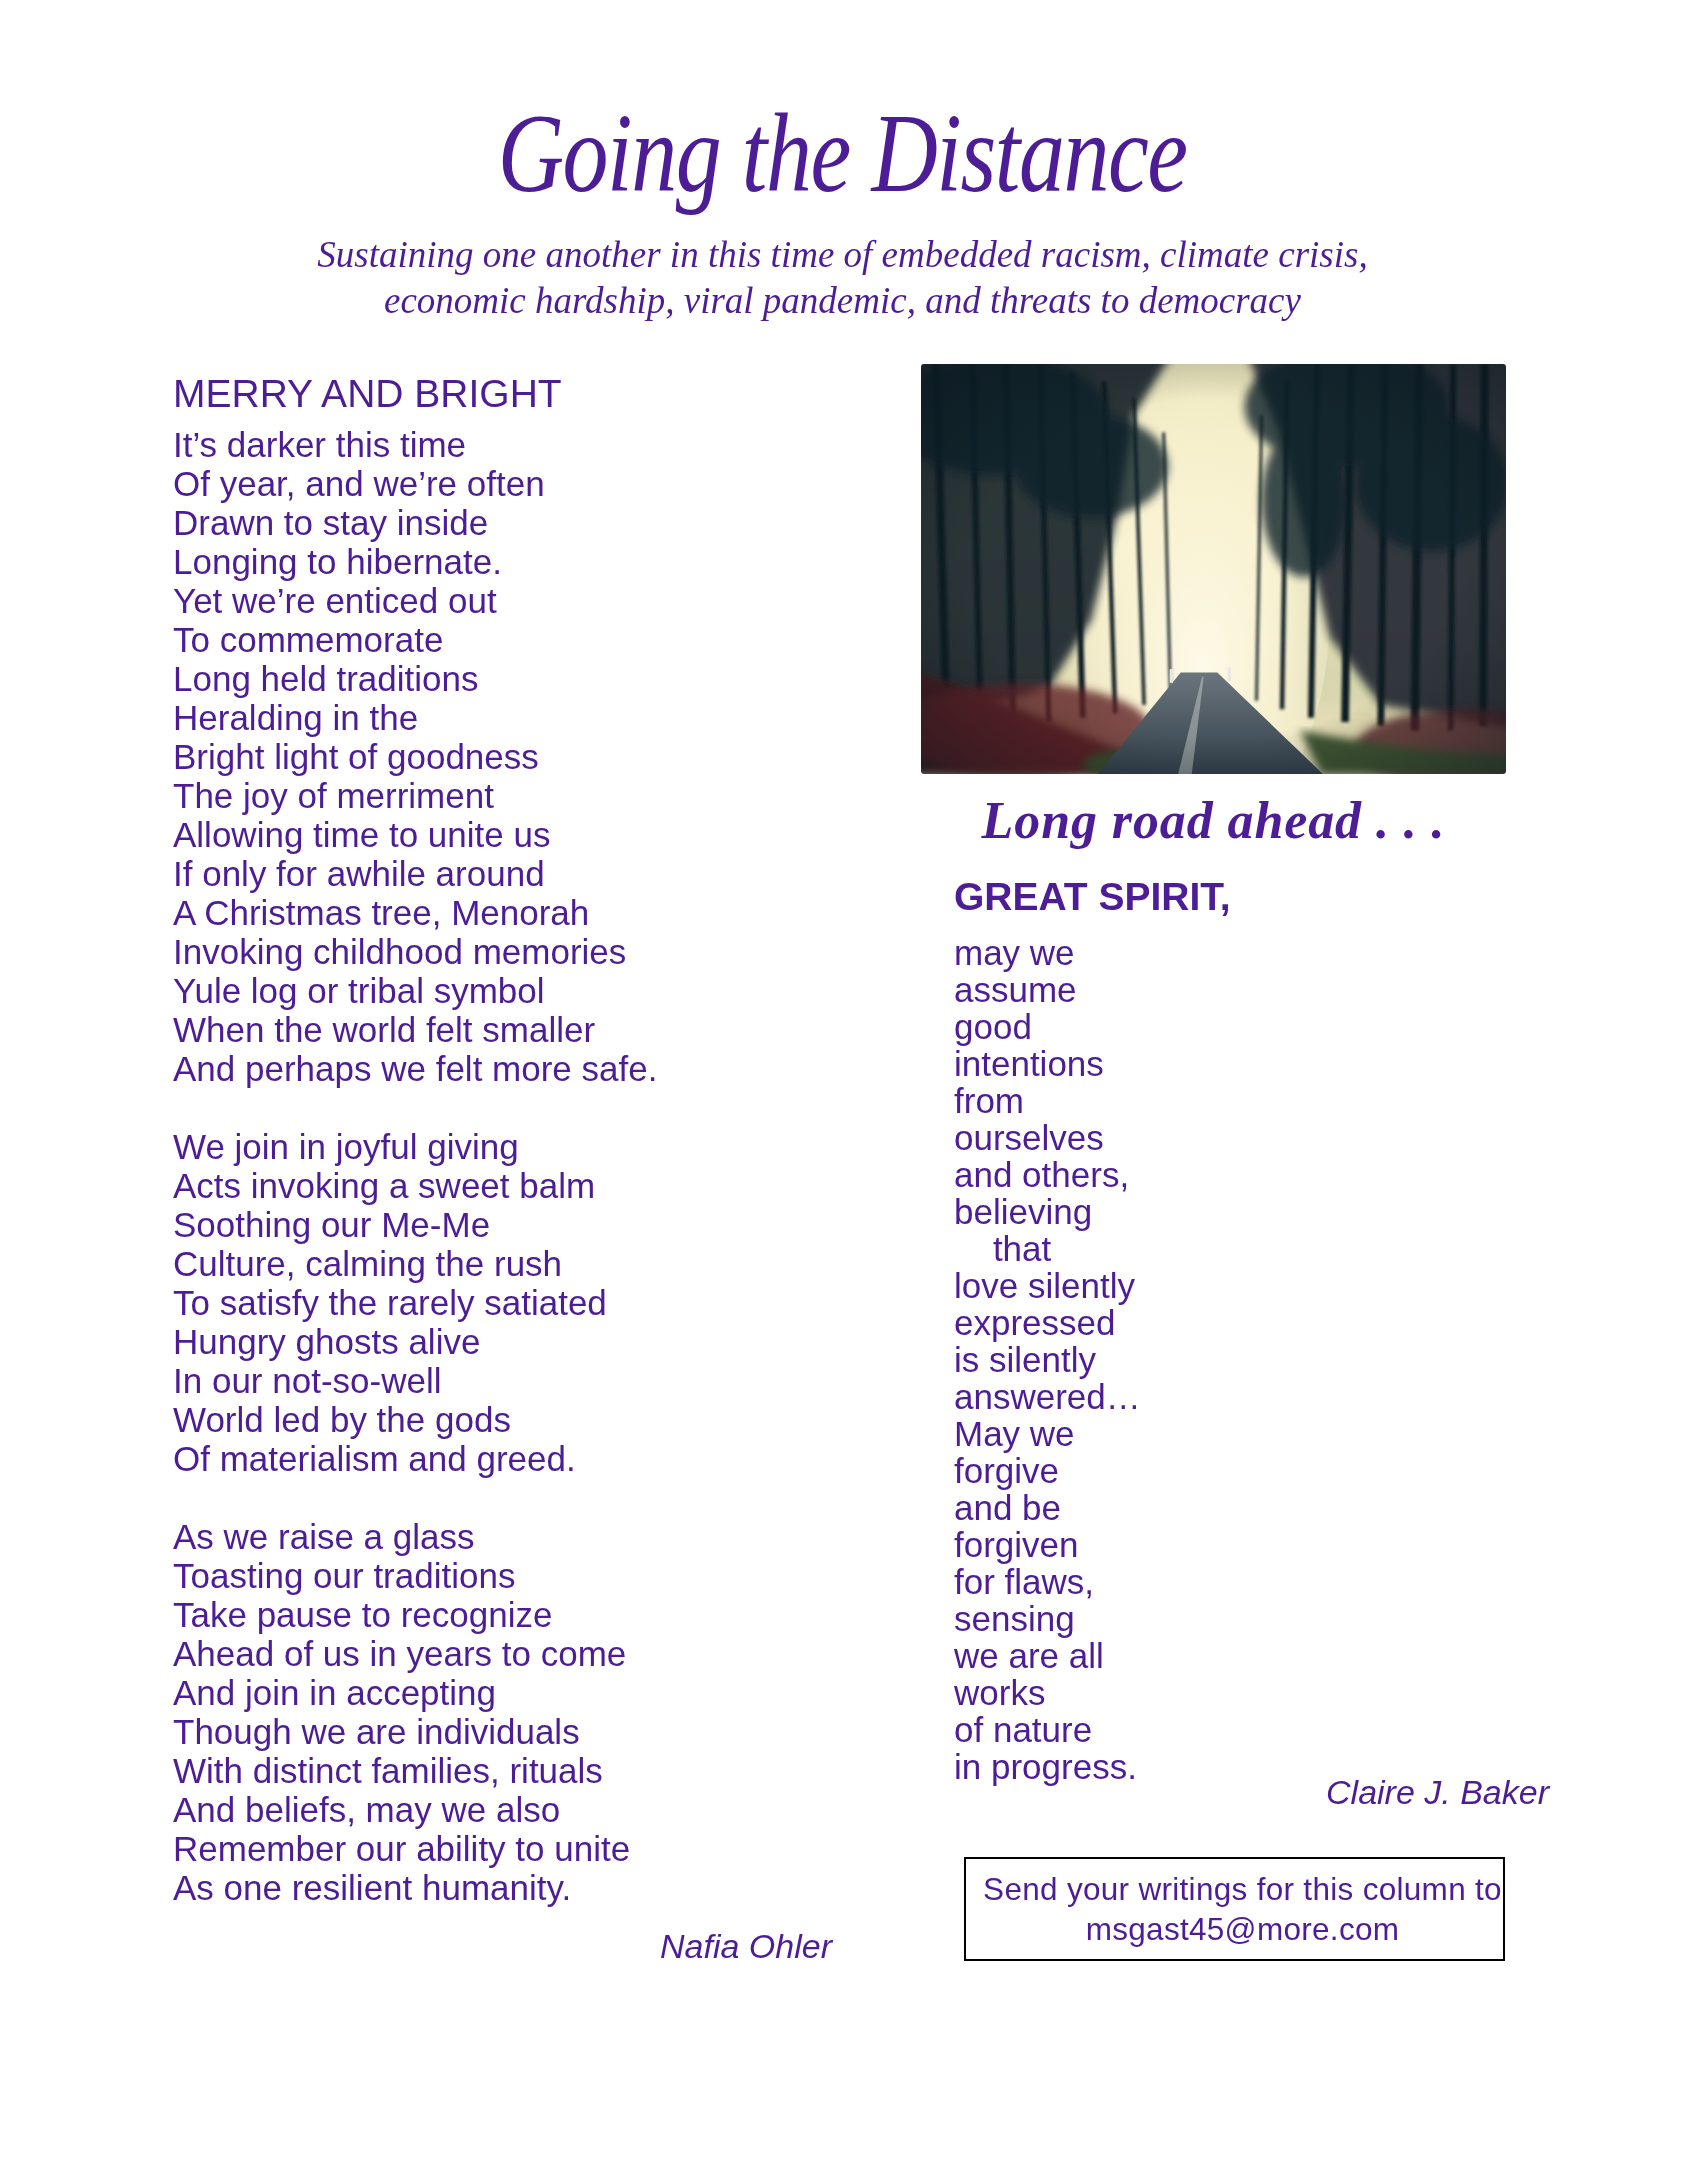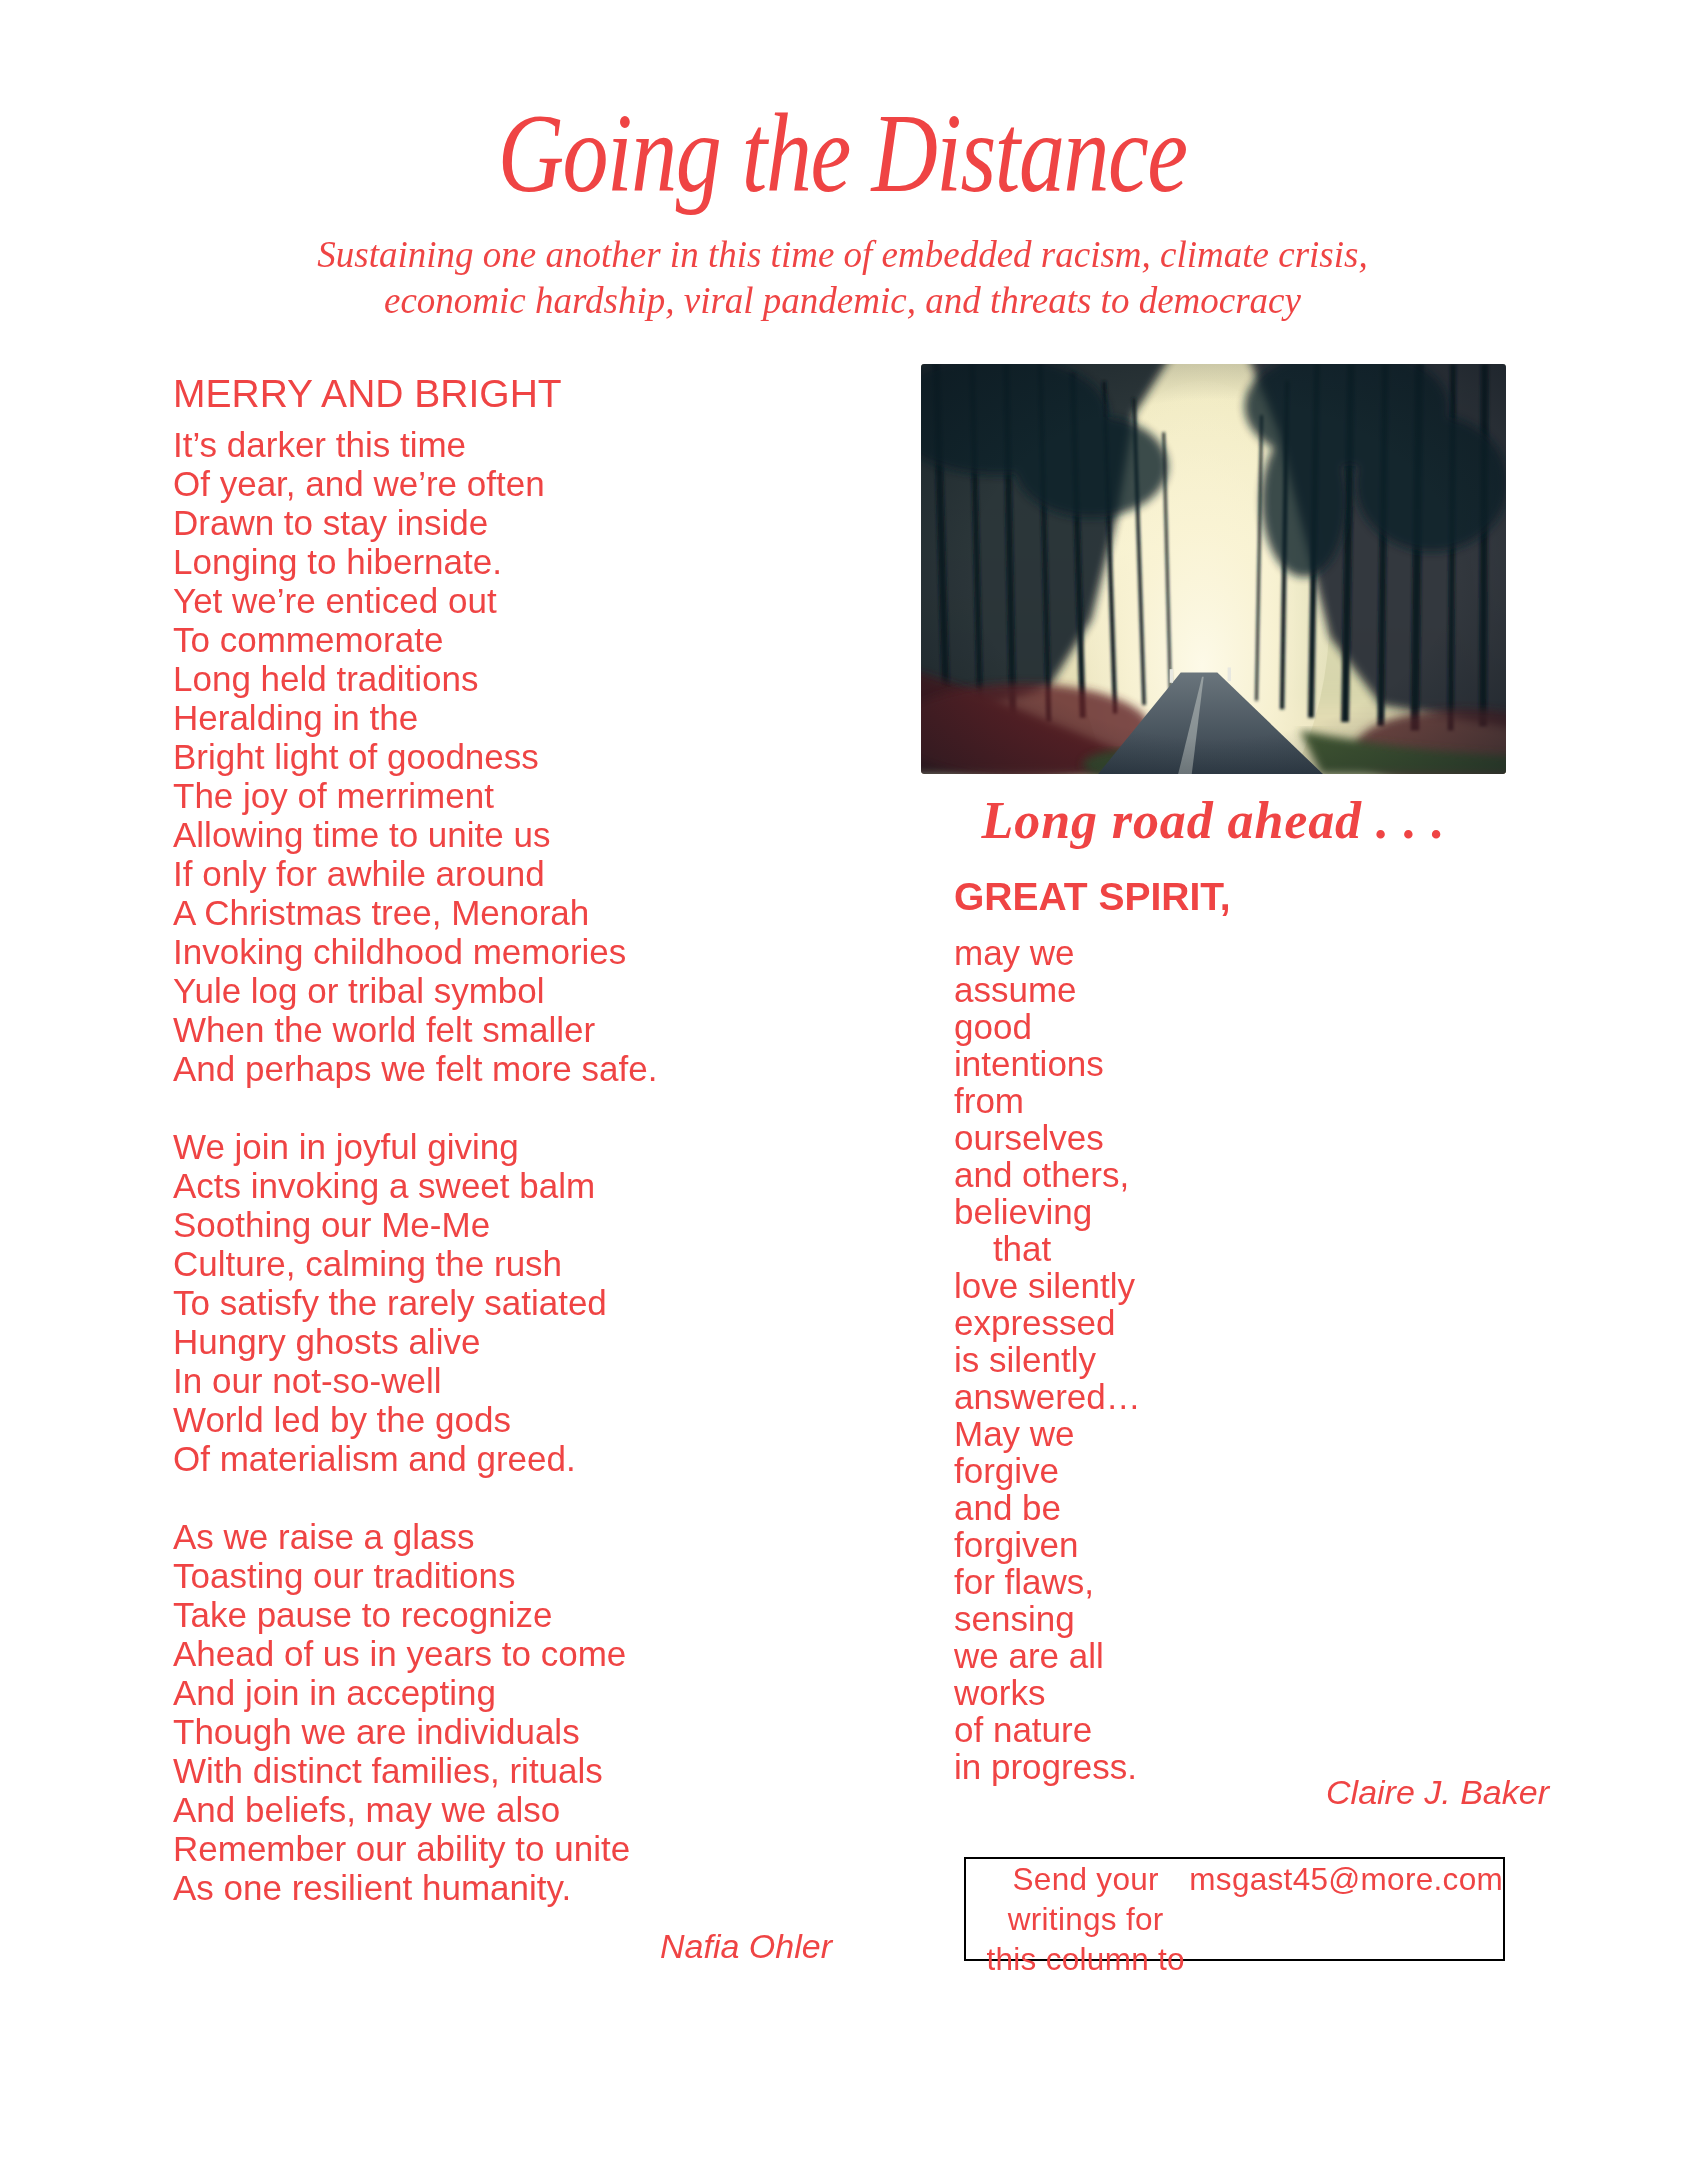--- a/index.html
+++ b/index.html
@@ -1,21 +1,21 @@
 <!DOCTYPE html>
 <html style="font-size:13.6px"><head>
 <meta charset="utf-8">
 <style>
   html,body{margin:0;padding:0;background:#888;}
   .page{
     position:relative;
     width:1685px;height:2181px;
     background:#ffffff;
     font-family:"Liberation Sans",sans-serif;
-    color:#ef4444;
+    color:#4c1d95;
     overflow:hidden;
   }
   
   .title-wrap{
     position:absolute;top:89px;left:0;width:100%;
     text-align:center;
   }
   .title{
     display:inline-block;
     font-family:"Liberation Serif",serif;
@@ -75,21 +75,21 @@
     font-size:35px;line-height:37px;white-space:pre;
   }
   .author-right{
     position:absolute;right:136px;top:1773px;
     font-style:italic;font-size:34px;line-height:39px;
   }
   .submit-box{
     position:absolute;left:964px;top:1857px;
     width:541px;height:104px;box-sizing:border-box;
     border:2.6px solid #000;
-    display:flex;flex-direction:row;justify-content:center;
+    display:flex;flex-direction:column;justify-content:center;
     text-align:center;
     padding-left:16px;
   }
   .submit-box .box-line{
     font-size:31.5px;line-height:40px;
     letter-spacing:0.3px;
   }
 </style>
 </head>
 <body>

